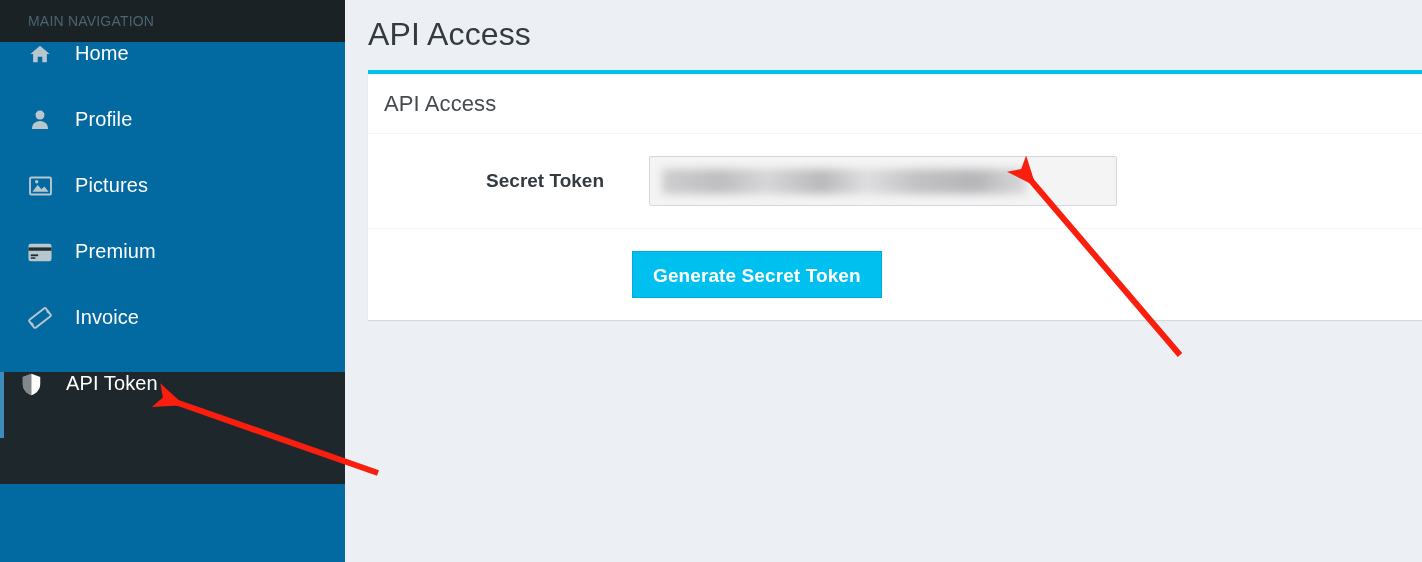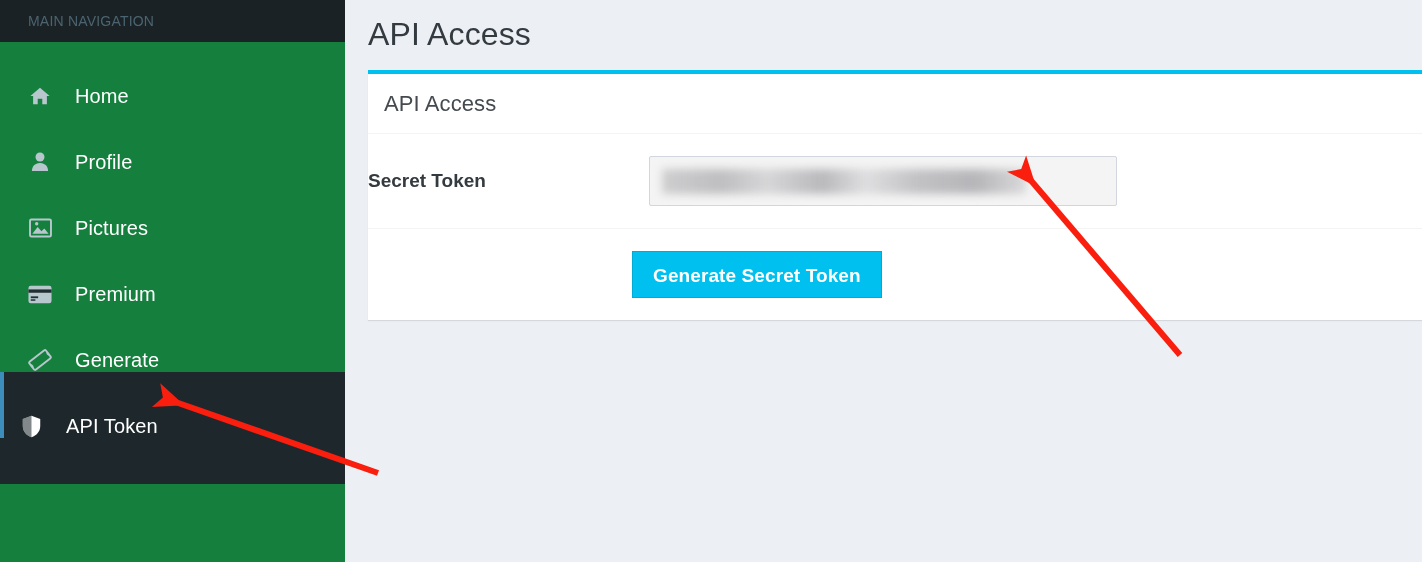--- a/index.html
+++ b/index.html
@@ -19,21 +19,21 @@
     width: 1422px;
     height: 562px;
     display: flex;
   }
 
   
   .sidebar {
     position: relative;
     width: 345px;
     height: 562px;
-    background: #15803d;
+    background: #0369a1;
     flex: 0 0 345px;
     overflow: hidden;
   }
   .sidebar-header {
     height: 42px;
     background: #1a2226;
     color: #4b646f;
     font-size: 14px;
     font-weight: 400;
     letter-spacing: 0.2px;
@@ -44,21 +44,21 @@
   }
   .menu {
     list-style: none;
     margin: 0;
     padding: 0;
   }
   .menu-item {
     position: relative;
     height: 66px;
     display: flex;
-    align-items: flex-end;
+    align-items: flex-start;
     padding-left: 28px;
     box-sizing: border-box;
     color: #b8c7ce;
     font-size: 20px;
     cursor: pointer;
   }
   .menu-item .label {
     color: #ffffff;
     font-weight: 400;
     font-size: 20px;
@@ -133,21 +133,21 @@
     padding: 22px 0 22px 0;
     border-bottom: 1px solid #f4f4f4;
   }
   .form-row {
     display: flex;
     align-items: center;
   }
   .form-label {
     width: 252px;
     flex: 0 0 252px;
-    text-align: left;
+    text-align: right;
     padding-right: 16px;
     box-sizing: border-box;
     font-size: 19px;
     font-weight: bold;
     color: #333a40;
   }
   .form-control-wrap {
     flex: 0 0 auto;
     padding-left: 29px;
   }
@@ -265,21 +265,21 @@
 
       <li class="menu-item">
         <span class="ico">
           <svg width="24" height="24" viewBox="0 0 24 24" fill="none" stroke="currentColor" stroke-width="1.9">
             <g transform="rotate(-38 12 12)">
               <rect x="1.5" y="7" width="21" height="10" rx="1.5"></rect>
               <path d="M1.5 10.5 a2 2 0 0 1 0 3 M22.5 10.5 a2 2 0 0 0 0 3"></path>
             </g>
           </svg>
         </span>
-        <span class="label">Generate</span>
+        <span class="label">Invoice</span>
       </li>
 
       <li class="menu-item active">
         <span class="ico">
           <svg width="19" height="23" viewBox="0 0 20 24" fill="currentColor">
             <path d="M10 0.8 L19.2 4.2 V11.5 C19.2 17.4 15.2 21.6 10 23.4 C4.8 21.6 0.8 17.4 0.8 11.5 V4.2 Z"></path>
             <path d="M10 0.8 L0.8 4.2 V11.5 C0.8 17.4 4.8 21.6 10 23.4 Z" fill="#1e282c" opacity="0.55"></path>
           </svg>
         </span>
         <span class="label">API Token</span>

